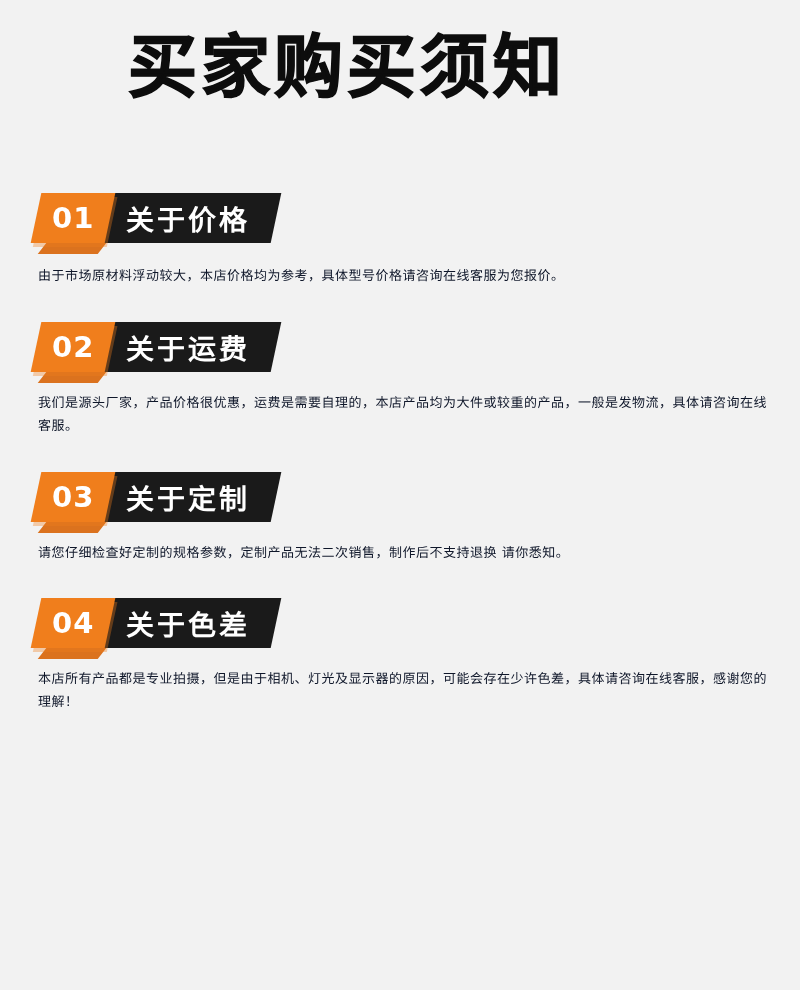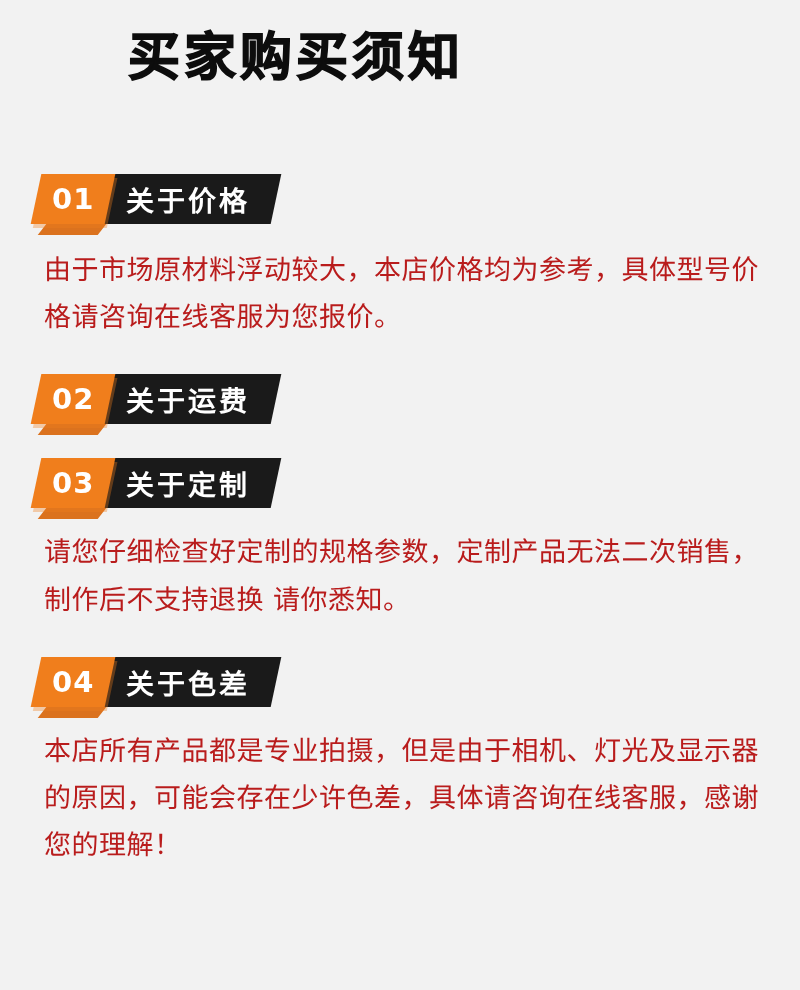--- a/index.html
+++ b/index.html
@@ -20,21 +20,21 @@
     width: 800px;
     height: 990px;
     background: #f2f2f2;
     box-sizing: border-box;
     padding: 0 30px;
   }
   .main-title {
     margin: 0;
     padding-top: 28px;
     padding-left: 98px;
-    font-size: 52px;
+    font-size: 69px;
     line-height: 1.15;
     font-weight: 700;
     letter-spacing: 4px;
     color: #0d0d0d;
     font-family: "DejaVu Sans", "Liberation Sans", sans-serif;
     -webkit-text-stroke: 1.4px #0d0d0d;
   }
   .sections {
     margin-top: 86px;
   }
@@ -99,25 +99,25 @@
     left: 12px;
     top: 50px;
     width: 60px;
     height: 11px;
     background: #d96a12;
     transform: skewX(-38deg);
     z-index: 0;
     opacity: 0.95;
   }
   .body-text {
-    margin: 20px 0 0 14px;
-    font-size: 27px;
+    margin: 20px 0 0 8px;
+    font-size: 13px;
     line-height: 1.75;
     letter-spacing: 0.5px;
-    color: #b91c1c;
+    color: #0f172a;
     max-width: 748px;
     font-family: "DejaVu Sans", "Liberation Sans", sans-serif;
   }
   .sec-1 .body-text { margin-top: 22px; }
 </style>
 </head>
 <body>
 
 <div class="page">
 
@@ -141,20 +141,21 @@
     <div class="section sec-2">
       <div class="head-row">
         <div class="head-shadow"></div>
         <div class="num-badge">
           <span>02</span>
         </div>
         <div class="head-label">
           <span>关于运费</span>
         </div>
       </div>
+      <p class="body-text">我们是源头厂家，产品价格很优惠，运费是需要自理的，本店产品均为大件或较重的产品，一般是发物流，具体请咨询在线客服。</p>
     </div>
 
     <div class="section sec-3">
       <div class="head-row">
         <div class="head-shadow"></div>
         <div class="num-badge">
           <span>03</span>
         </div>
         <div class="head-label">
           <span>关于定制</span>

